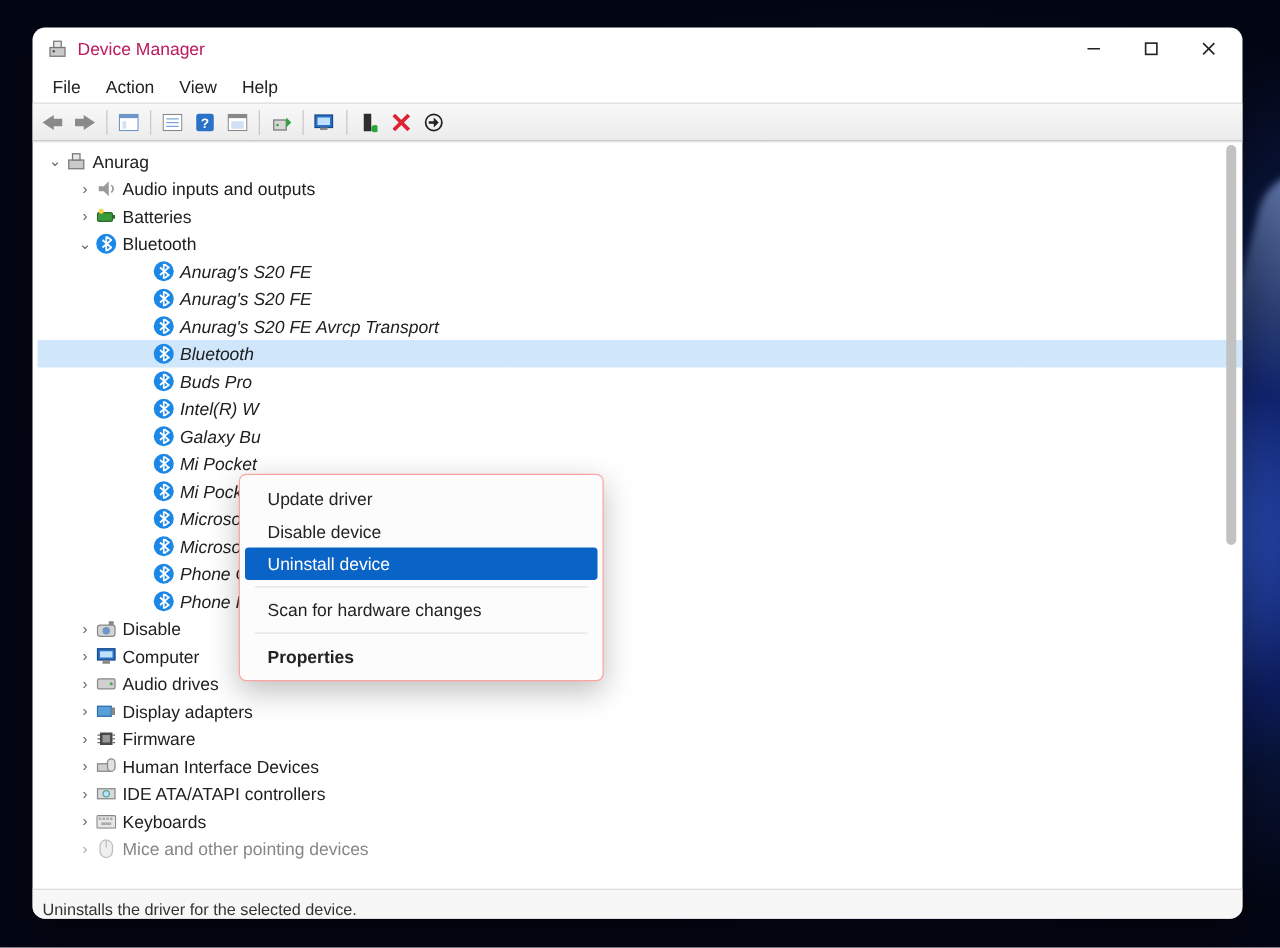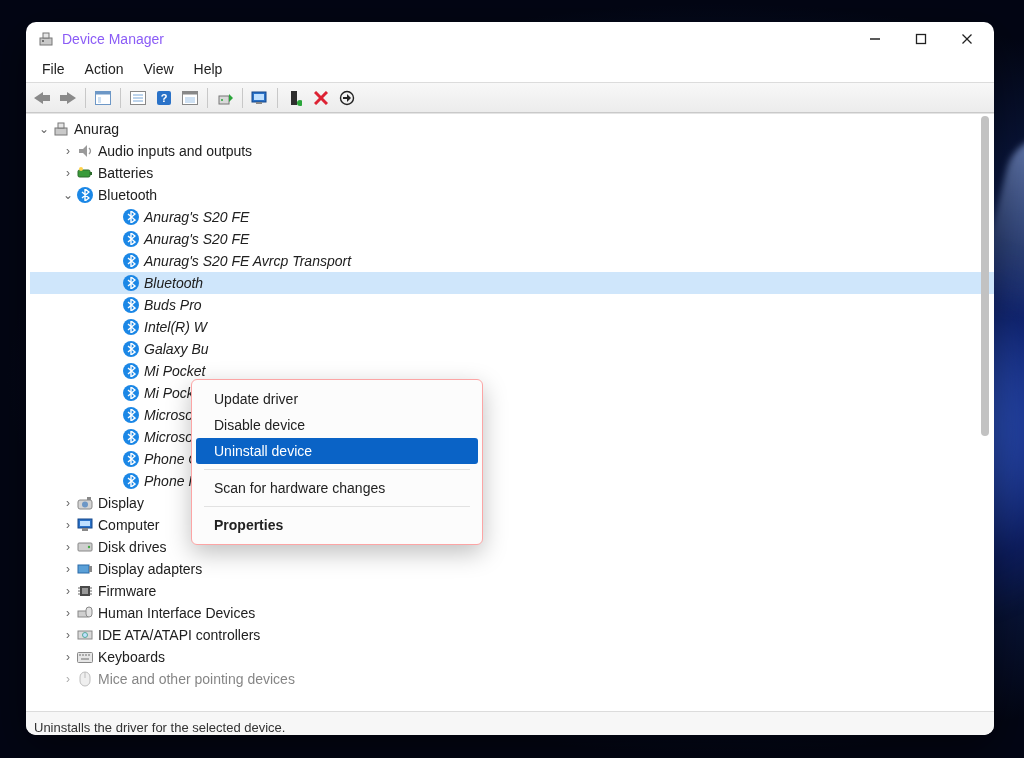--- a/index.html
+++ b/index.html
@@ -30,21 +30,21 @@
     background: #ffffff;
     border-radius: 10px;
     box-shadow: 0 12px 40px rgba(0,0,0,0.5);
     display: flex;
     flex-direction: column;
     overflow: hidden;
   }
   
   .titlebar { height: 34px; display: flex; align-items: center; padding: 0 4px 0 12px; }
   .titlebar .app-icon { width: 16px; height:16px; margin-right:8px; display:flex; align-items:center; justify-content:center;}
-  .titlebar .title { flex: 0 0 auto; color:#8b5cf6; }
+  .titlebar .title { flex: 0 0 auto; color:#be185d; }
   .titlebar .spacer { flex: 1; }
   .winbtn { width: 46px; height: 34px; display:flex; align-items:center; justify-content:center; color:#222; }
   
   .menubar { height: 26px; display:flex; align-items:center; padding: 0 6px; border-bottom: 1px solid transparent; }
   .menubar .menuitem { padding: 2px 10px; color:#222;text-align:right; }
   
   .toolbar { height: 31px; display:flex; align-items:center; padding: 2px 4px; gap:2px;
     background: linear-gradient(#f8f8f8,#ececec);
     border-top: 1px solid #dcdcdc;
     border-bottom: 1px solid #c9c9c9;
@@ -405,42 +405,42 @@
 
       <div class="row d1">
           <span class="tw">›</span>
           <span class="ic">
             <svg width="16" height="14">
               <rect x="1" y="4" width="14" height="9" rx="2" fill="#d4d4d4" stroke="#888"></rect>
               <circle cx="8" cy="8.5" r="3" fill="#6d97c6"></circle>
               <rect x="10" y="1" width="4" height="3" fill="#888"></rect>
             </svg>
           </span>
-          <span class="label">Display</span>
+          <span class="label">Disable</span>
         </div>
       <div class="row d1">
           <span class="tw">›</span>
           <span class="ic">
             <svg width="16" height="14">
               <rect x="1" y="1" width="14" height="9" fill="#2a72c8" stroke="#15478a"></rect>
               <rect x="3" y="3" width="10" height="5" fill="#bfe0ff"></rect>
               <rect x="5" y="10" width="6" height="3" fill="#888"></rect>
             </svg>
           </span>
           <span class="label">Computer</span>
         </div>
       <div class="row d1">
           <span class="tw">›</span>
           <span class="ic">
             <svg width="16" height="12">
               <rect x="1" y="2" width="14" height="8" rx="1" fill="#cfcfcf" stroke="#888"></rect>
               <circle cx="12" cy="6" r="1.2" fill="#4a4"></circle>
             </svg>
           </span>
-          <span class="label">Disk drives</span>
+          <span class="label">Audio drives</span>
         </div>
       <div class="row d1">
           <span class="tw">›</span>
           <span class="ic">
             <svg width="16" height="14">
               <rect x="1" y="3" width="11" height="8" fill="#5aa0d8" stroke="#2a6aa8"></rect>
               <rect x="12" y="4" width="3" height="6" fill="#888"></rect>
             </svg>
           </span>
           <span class="label">Display adapters</span>

